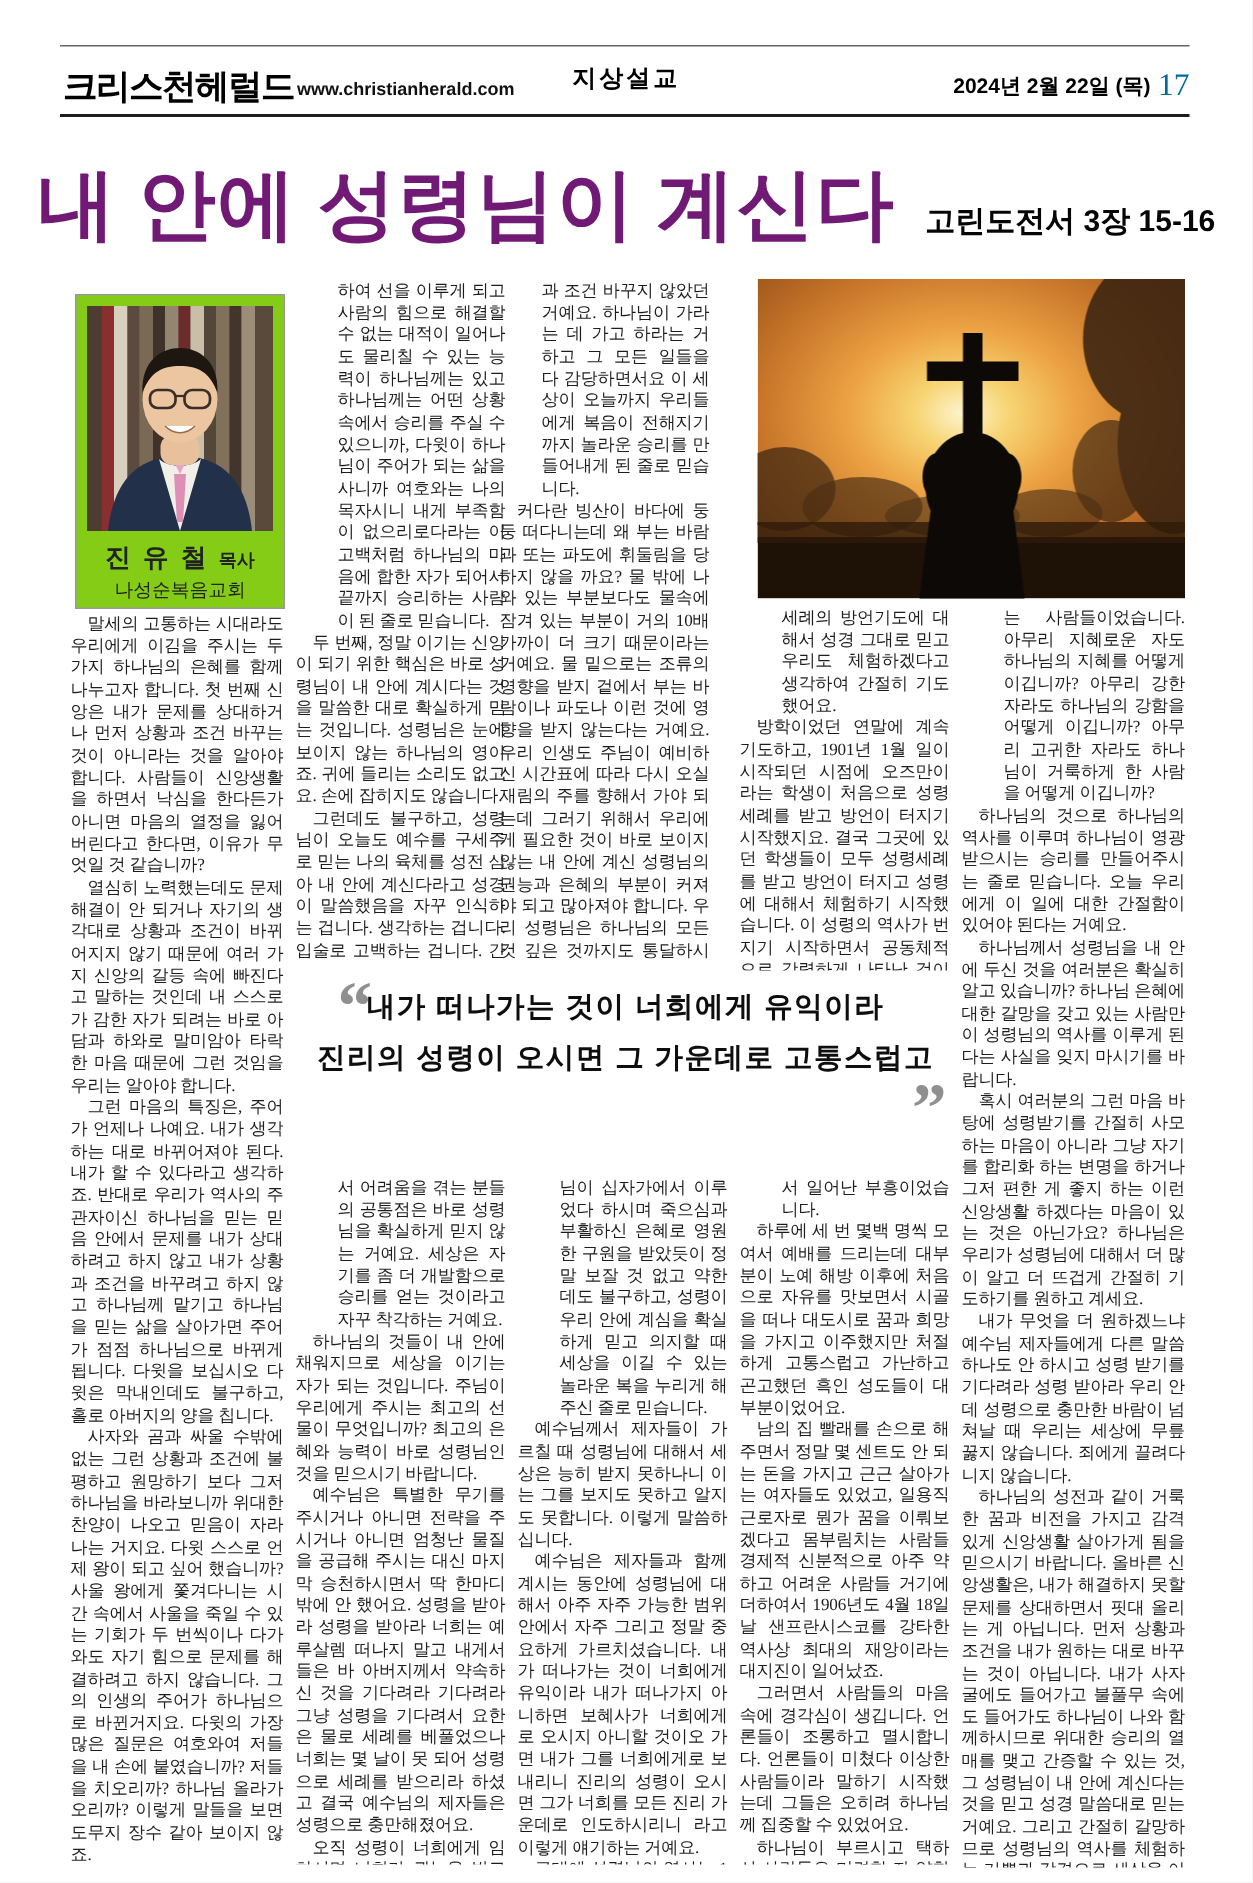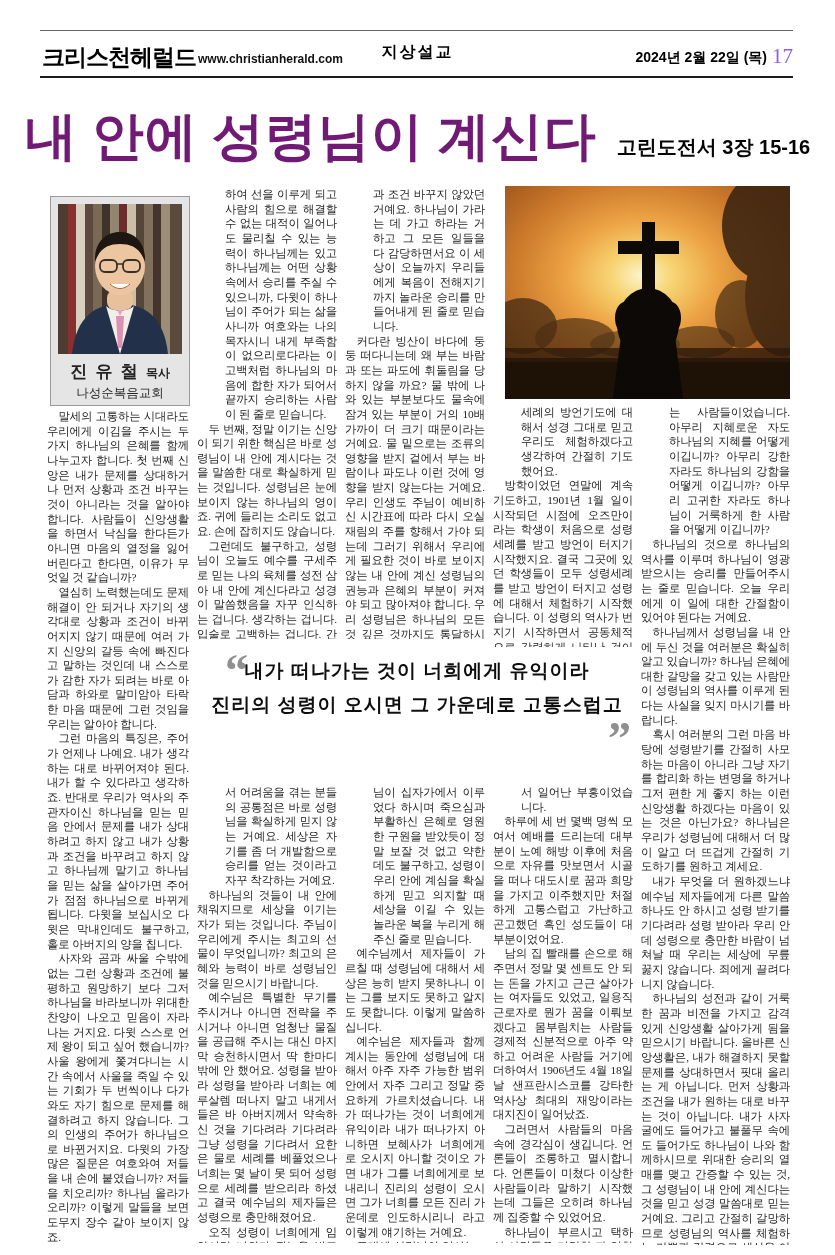--- a/index.html
+++ b/index.html
@@ -12,49 +12,49 @@
   
   .mast-logo{position:absolute;left:42px;top:42px;font-family:"Liberation Sans",sans-serif;
              font-weight:bold;font-size:23px;letter-spacing:-1px;color:#000;}
   .mast-web{position:absolute;left:198px;top:52px;font-family:"Liberation Sans",sans-serif;
             font-weight:bold;font-size:12px;color:#111;}
   .mast-section{position:absolute;left:50%;transform:translateX(-50%);top:42px;
             font-family:"Liberation Sans",sans-serif;font-weight:bold;font-size:16px;letter-spacing:2px;color:#000;}
   .mast-date{position:absolute;right:68px;top:49px;font-family:"Liberation Sans",sans-serif;
             font-weight:bold;font-size:14px;color:#000;}
   .mast-page{position:absolute;right:42px;top:44px;font-family:"Liberation Serif",serif;
-            font-size:21px;color:#8b5cf6;}
+            font-size:21px;color:#0369a1;}
 
   
   .headline{position:absolute;left:0;right:0;top:102px;text-align:center;white-space:nowrap;}
   .headline .title{font-family:"Liberation Serif",serif;font-weight:bold;font-size:52px;
             letter-spacing:1px;color:#701a75;}
   .headline .ref{font-family:"Liberation Sans",sans-serif;font-weight:bold;font-size:20px;
             margin-left:20px;color:#050505;}
 
   
   .author-box{position:absolute;left:50px;top:196px;width:140px;height:210px;
-            border:1px solid #9a9a9a;background:#e5e5e5;box-sizing:border-box;padding:7px 7px 4px 7px;text-align:center;}
+            border:1px solid #9a9a9a;background:#84cc16;box-sizing:border-box;padding:7px 7px 4px 7px;text-align:center;}
   .author-photo{width:100%;height:150px;display:block;}
   .author-name{margin-top:6px;font-size:17px;letter-spacing:2px;font-weight:bold;color:#222;}
   .author-name .role{font-size:12px;letter-spacing:0;font-weight:bold;}
   .author-church{margin-top:2px;font-family:"Liberation Sans",sans-serif;font-size:12.5px;font-weight:normal;color:#222;}
 
   
   .article-photo{position:absolute;left:505px;top:186px;width:285px;height:213px;overflow:hidden;}
   .article-photo svg{display:block;}
 
   
   .coltext{position:absolute;text-align:justify;overflow:hidden;
            font-size:11.4px;line-height:14.65px;letter-spacing:-0.1px;word-break:break-all;color:#1c1c1c;}
   .coltext p{margin:0;text-indent:1em;}
   .coltext p.cont{text-indent:0;margin-left:28px;}
   .c1{left:47px;top:409px;width:142px;height:833px;}
   .c2t{left:197px;top:187px;width:140px;height:452px;}
-  .c3t{left:345px;top:187px;width:140px;height:452px;}
+  .c3t{left:333px;top:187px;width:140px;height:452px;}
   .c4t{left:493px;top:405px;width:140px;height:242px;}
   .c5{left:641px;top:405px;width:149px;height:840px;}
   .c2b{left:197px;top:785px;width:140px;height:458px;}
   .c3b{left:345px;top:785px;width:140px;height:458px;}
   .c4b{left:493px;top:785px;width:140px;height:458px;}
 
   
   .pullquote{position:absolute;left:197px;top:646px;width:440px;height:130px;}
   .pq-open{position:absolute;left:28px;top:2px;font-family:"Liberation Serif",serif;
            font-weight:bold;font-size:46px;color:#8f8f8f;line-height:1;}

